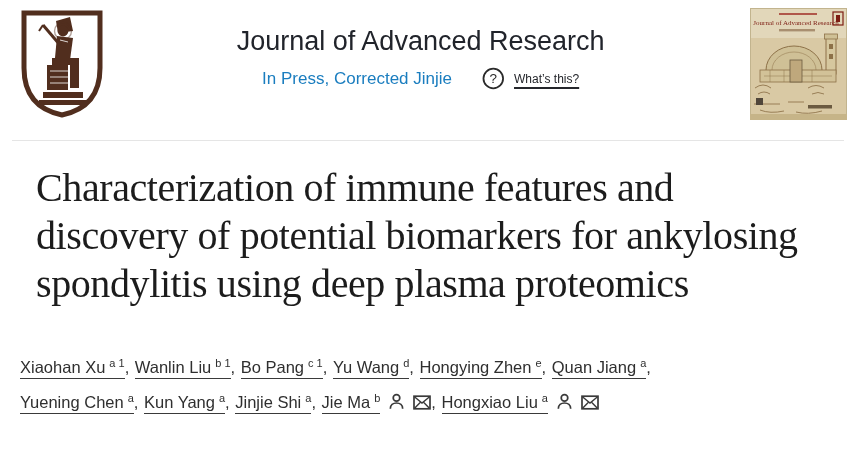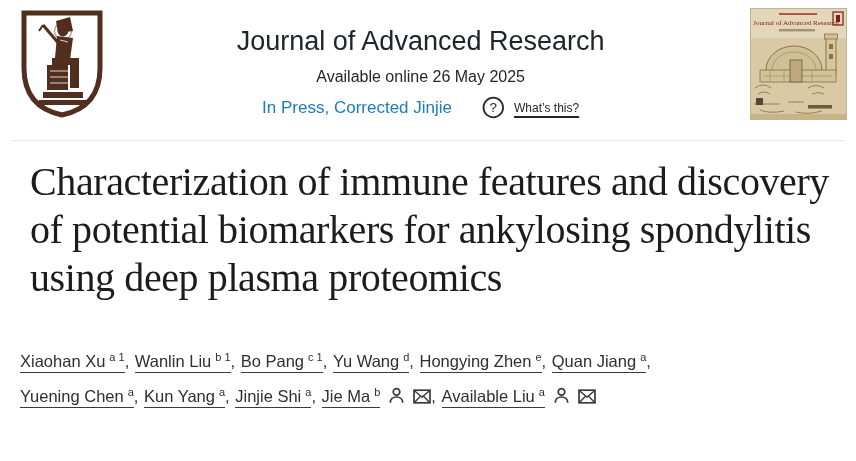--- a/index.html
+++ b/index.html
@@ -14,21 +14,21 @@
   .status-row{display:flex;align-items:center;justify-content:center;gap:30px;margin-top:10px;}
   .in-press{font-size:17px;color:#1a7dbf;cursor:pointer;}
   .whats-this{display:inline-flex;align-items:center;gap:9px;cursor:pointer;}
   .whats-label{font-size:12px;color:#24262b;text-decoration:underline;text-underline-offset:4px;text-decoration-thickness:1.5px;}
   .cover{position:absolute;right:9px;top:8px;width:97px;height:112px;cursor:pointer;}
 
   .divider{position:absolute;left:12px;right:12px;top:140px;border-top:1px solid #e5e5e5;}
 
   
   main{position:absolute;left:20px;right:16px;top:148px;}
-  h1{margin:10px;font-family:"Liberation Serif","DejaVu Serif",serif;font-weight:400;
+  h1{margin:16px;font-family:"Liberation Serif","DejaVu Serif",serif;font-weight:400;
      font-size:40px;line-height:48px;letter-spacing:-0.4px;color:#1c1c1c;max-width:812px;}
   .authors{margin-top:42px;font-size:16.5px;color:#2f2f2f;}
   .author-line{line-height:35px;}
   .author-link{border-bottom:1.7px solid #3a3a3a;padding-bottom:1.5px;cursor:pointer;white-space:nowrap;text-align:center;}
   .a-sup{font-size:11px;margin-left:4px;line-height:0;}
   .a-icon{vertical-align:-2px;margin-left:8px;cursor:pointer;}
   .comma{margin-right:1px;}
 </style>
 </head>
 <body>
@@ -57,21 +57,20 @@
         </g>
         <g stroke="#ffffff" stroke-width="1" opacity="0.8">
           <path d="M34 63 H52 M34 69 H52 M34 75 H52"></path>
           <path d="M44 32 L52 34"></path>
         </g>
       </svg>
     </div>
 
     <div class="header-center">
       <div class="journal-title">Journal of Advanced Research</div>
-      <div class="available">Available online 26 May 2025</div>
       <div class="status-row">
         <span class="in-press">In Press, Corrected Jinjie</span>
         <span class="whats-this">
           <svg width="23" height="23" viewBox="0 0 23 23">
             <circle cx="11.5" cy="11.5" r="9.8" fill="none" stroke="#2b2b2b" stroke-width="1.8"></circle>
             <text x="11.5" y="16.2" text-anchor="middle" font-size="13.5" font-family="Liberation Sans, sans-serif" fill="#2b2b2b">?</text>
           </svg>
           <span class="whats-label">What’s this?</span>
         </span>
       </div>
@@ -113,21 +112,21 @@
   <main>
     <h1>Characterization of immune features and discovery of potential biomarkers for ankylosing spondylitis using deep plasma proteomics</h1>
     <div class="authors" id="authors">
         <div class="author-line"><span class="author-link"><span>Xiaohan Xu</span><sup class="a-sup">a 1</sup></span><span class="comma">, </span><span class="author-link"><span>Wanlin Liu</span><sup class="a-sup">b 1</sup></span><span class="comma">, </span><span class="author-link"><span>Bo Pang</span><sup class="a-sup">c 1</sup></span><span class="comma">, </span><span class="author-link"><span>Yu Wang</span><sup class="a-sup">d</sup></span><span class="comma">, </span><span class="author-link"><span>Hongying Zhen</span><sup class="a-sup">e</sup></span><span class="comma">, </span><span class="author-link"><span>Quan Jiang</span><sup class="a-sup">a</sup></span><span class="comma">, </span></div>
         <div class="author-line"><span class="author-link"><span>Yuening Chen</span><sup class="a-sup">a</sup></span><span class="comma">, </span><span class="author-link"><span>Kun Yang</span><sup class="a-sup">a</sup></span><span class="comma">, </span><span class="author-link"><span>Jinjie Shi</span><sup class="a-sup">a</sup></span><span class="comma">, </span><span class="author-link"><span>Jie Ma</span><sup class="a-sup">b</sup></span><svg class="a-icon" width="17" height="17" viewBox="0 0 16 16">
             <circle cx="8" cy="4.6" r="3.1" fill="none" stroke="#3a3a3a" stroke-width="1.6"></circle>
             <path d="M2.2 14.8 c0-3.5 2.6-5.4 5.8-5.4 s5.8 1.9 5.8 5.4" fill="none" stroke="#3a3a3a" stroke-width="1.6"></path>
           </svg><svg class="a-icon" width="18" height="15" viewBox="0 0 18 15">
             <rect x="1" y="1.2" width="16" height="12.6" fill="none" stroke="#3a3a3a" stroke-width="1.7"></rect>
             <path d="M1.4 1.8 L9 8 L16.6 1.8 M1.6 13.2 L7.2 7.4 M16.4 13.2 L10.8 7.4" fill="none" stroke="#3a3a3a" stroke-width="1.4"></path>
-          </svg><span class="comma">, </span><span class="author-link"><span>Available Liu</span><sup class="a-sup">a</sup></span><svg class="a-icon" width="17" height="17" viewBox="0 0 16 16">
+          </svg><span class="comma">, </span><span class="author-link"><span>Hongxiao Liu</span><sup class="a-sup">a</sup></span><svg class="a-icon" width="17" height="17" viewBox="0 0 16 16">
             <circle cx="8" cy="4.6" r="3.1" fill="none" stroke="#3a3a3a" stroke-width="1.6"></circle>
             <path d="M2.2 14.8 c0-3.5 2.6-5.4 5.8-5.4 s5.8 1.9 5.8 5.4" fill="none" stroke="#3a3a3a" stroke-width="1.6"></path>
           </svg><svg class="a-icon" width="18" height="15" viewBox="0 0 18 15">
             <rect x="1" y="1.2" width="16" height="12.6" fill="none" stroke="#3a3a3a" stroke-width="1.7"></rect>
             <path d="M1.4 1.8 L9 8 L16.6 1.8 M1.6 13.2 L7.2 7.4 M16.4 13.2 L10.8 7.4" fill="none" stroke="#3a3a3a" stroke-width="1.4"></path>
           </svg></div>
       </div>
   </main>
 
 </div>

